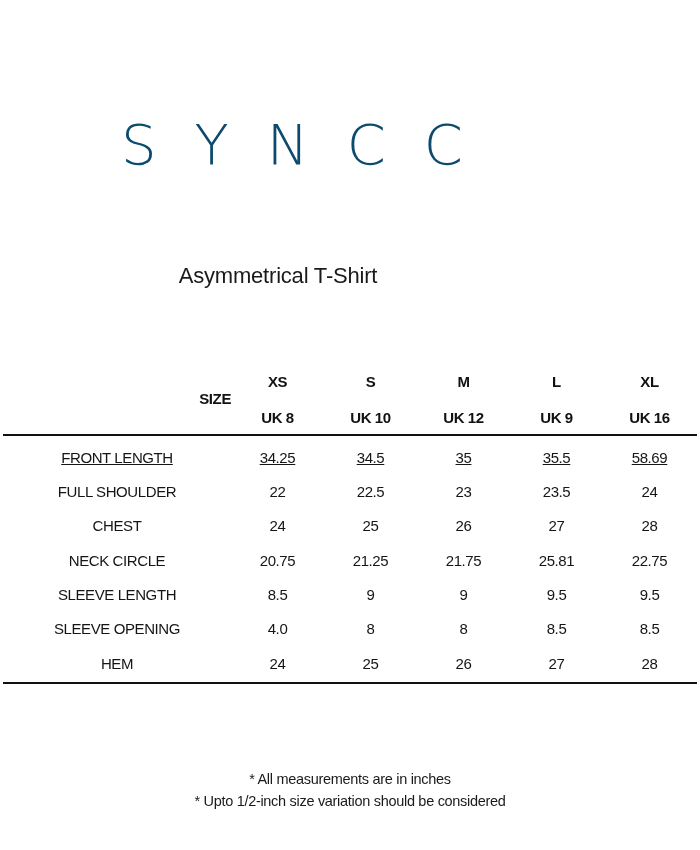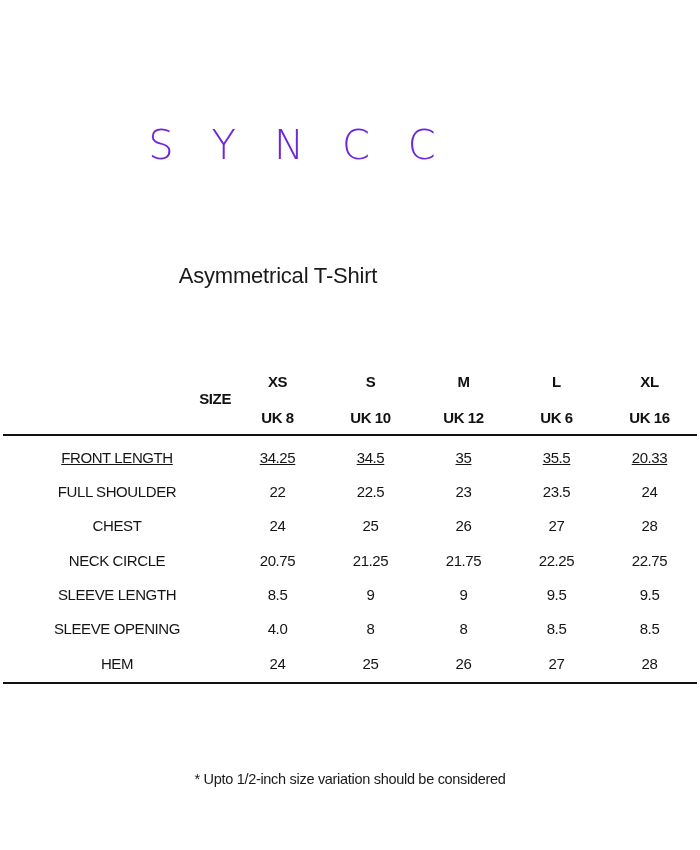--- a/index.html
+++ b/index.html
@@ -3,22 +3,22 @@
   <meta charset="utf-8">
   <style>
     html, body { margin: 0; padding: 0; background: #ffffff; }
     body {
       width: 700px; height: 850px; position: relative; overflow: hidden;
       font-family: "Liberation Sans", "DejaVu Sans", sans-serif; color: #111111;
     }
     .brand {
       position: absolute; left: 0; top: 112px; width: 584px; text-align: center;
       font-family: "DejaVu Sans", sans-serif; font-weight: 200;
-      font-size: 40px; letter-spacing: 38px; text-indent: 38px;
-      line-height: 66px; color: #6d28d9;
+      font-size: 56px; letter-spacing: 38px; text-indent: 38px;
+      line-height: 66px; color: #0c4a6e;
     }
     .product-title {
       position: absolute; left: 0; top: 262px; width: 556px; text-align: center;
       font-size: 22px; line-height: 28px; color: #1a1a1a; letter-spacing: -0.2px;
     }
     .size-table {
       position: absolute; left: 3px; top: 362px; width: 694px;
       border-collapse: collapse; table-layout: fixed;
     }
     .size-table col.c-label { width: 228px; }
@@ -64,32 +64,32 @@
       <th>S</th>
       <th>M</th>
       <th>L</th>
       <th>XL</th>
       <th rowspan="2" class="size-head"></th>
     </tr>
     <tr class="r2">
       <th>UK 8</th>
       <th>UK 10</th>
       <th>UK 12</th>
-      <th>UK 6</th>
+      <th>UK 9</th>
       <th>UK 16</th>
     </tr>
   </thead>
   <tbody>
     <tr>
       <td>FRONT LENGTH</td>
       <td>34.25</td>
       <td>34.5</td>
       <td>35</td>
       <td>35.5</td>
-      <td>20.33</td>
+      <td>58.69</td>
       <td></td>
     </tr>
     <tr>
       <td>FULL SHOULDER</td>
       <td>22</td>
       <td>22.5</td>
       <td>23</td>
       <td>23.5</td>
       <td>24</td>
       <td></td>
@@ -101,21 +101,21 @@
       <td>26</td>
       <td>27</td>
       <td>28</td>
       <td></td>
     </tr>
     <tr>
       <td>NECK CIRCLE</td>
       <td>20.75</td>
       <td>21.25</td>
       <td>21.75</td>
-      <td>22.25</td>
+      <td>25.81</td>
       <td>22.75</td>
       <td></td>
     </tr>
     <tr>
       <td>SLEEVE LENGTH</td>
       <td>8.5</td>
       <td>9</td>
       <td>9</td>
       <td>9.5</td>
       <td>9.5</td>
@@ -136,14 +136,15 @@
       <td>25</td>
       <td>26</td>
       <td>27</td>
       <td>28</td>
       <td></td>
     </tr>
   </tbody>
 </table>
 
 <div class="notes">
+  <div>* All measurements are in inches</div>
   <div>* Upto 1/2-inch size variation should be considered</div>
 </div>
 
 </body></html>

